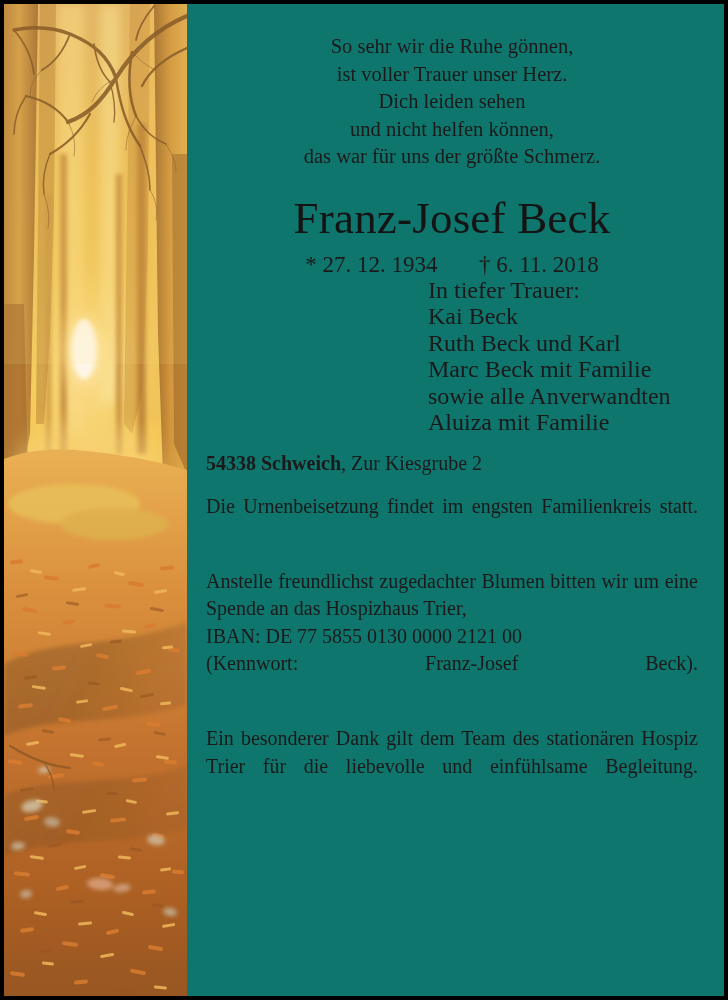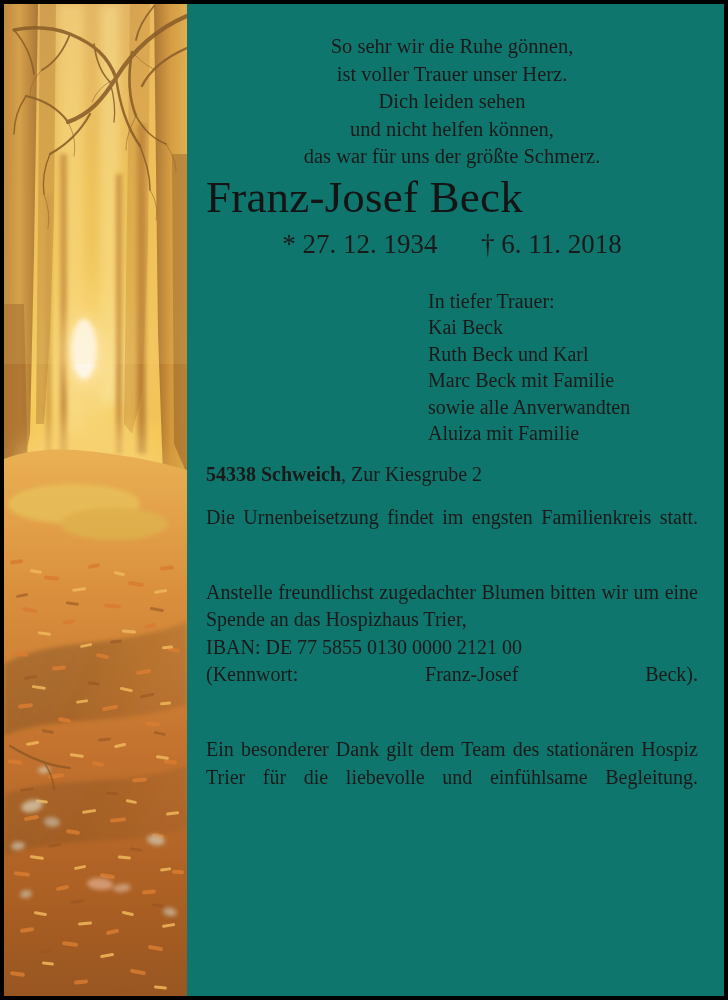--- a/index.html
+++ b/index.html
@@ -51,42 +51,43 @@
 
   .verse {
     text-align: center;
     font-size: 20.5px;
     line-height: 27.5px;
     margin-top: 29px;
     white-space: pre-line;
   }
 
   .name {
+    text-align: center;
     font-size: 45px;
     line-height: 52px;
     letter-spacing: 0.2px;
+    margin-top: 21px;
     color: #141414;
   }
 
   .dates {
     text-align: center;
-    font-size: 27px;
+    font-size: 23px;
     line-height: 24px;
     margin-top: 9px;
     color: #1a1a1a;
   }
   .dates .gap {
     display: inline-block;
     width: 30px;
   }
 
   .mourners {
-    margin-top: 32px;
     padding-left: 222px;
-    font-size: 20px;
+    font-size: 24px;
     line-height: 26.5px;
   }
   .mourners div {
     white-space: nowrap;
   }
 
   .address {
     margin-top: 14px;
     font-size: 20px;
     line-height: 26px;

